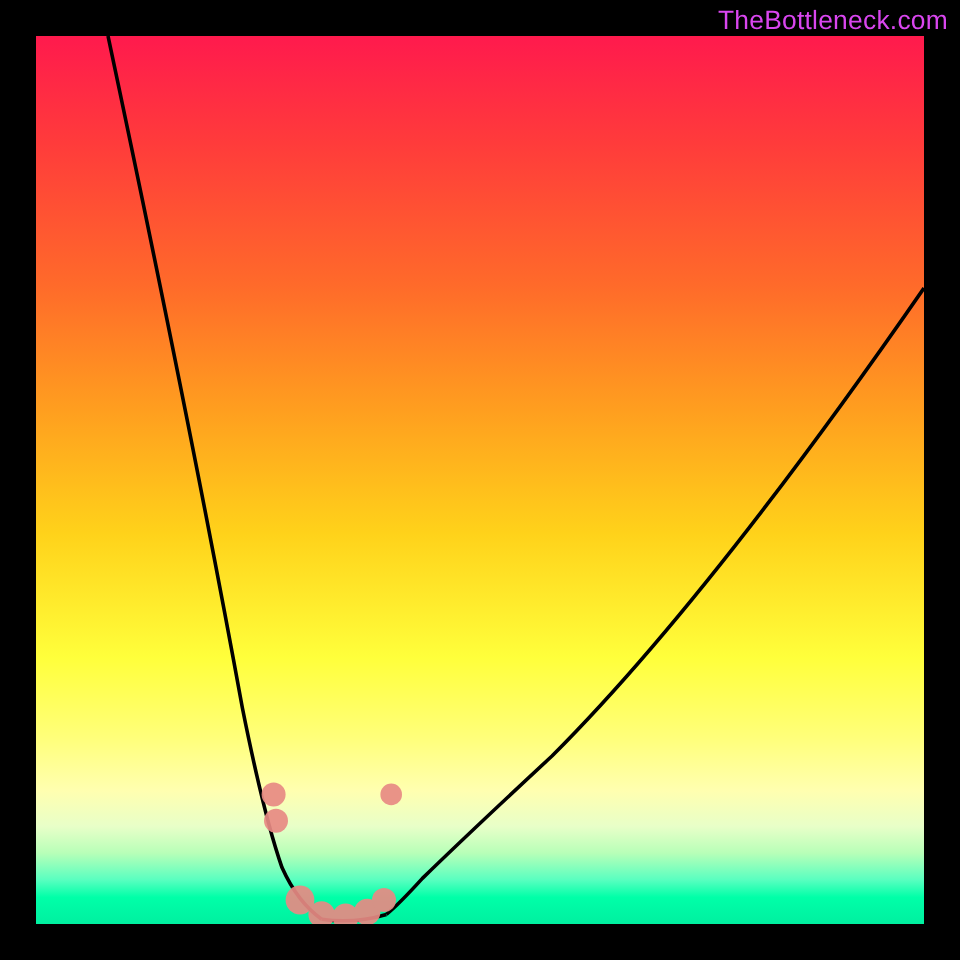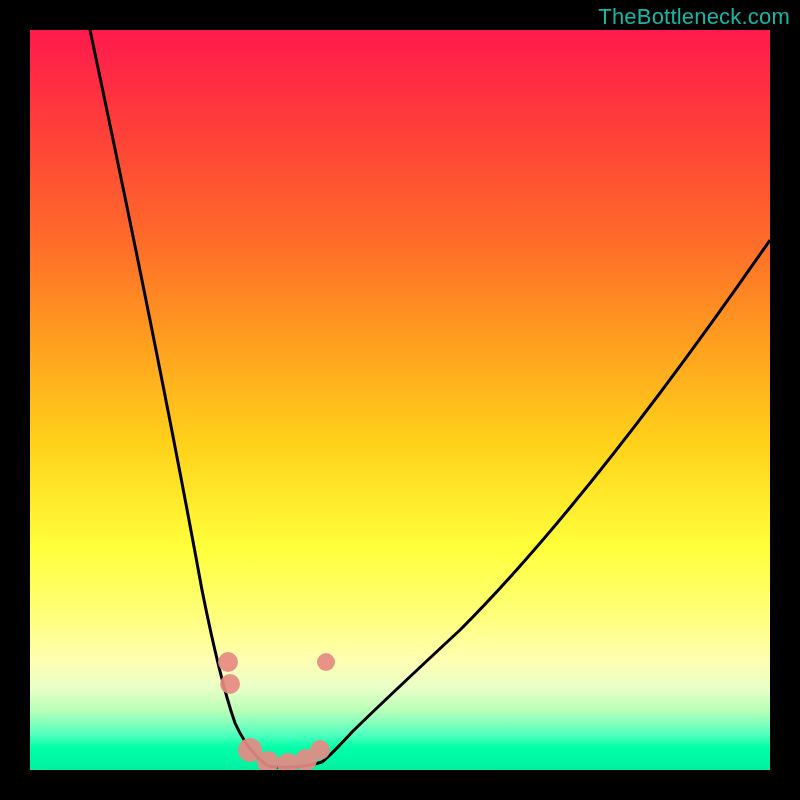--- a/index.html
+++ b/index.html
@@ -41,21 +41,21 @@
       #b8ffb8 92%,
       #5affc0 95%,
       #00ffa8 97%,
       #00f0a0 100%
     );
   }
   .watermark {
     position: absolute;
     top: 4px;
     right: 10px;
-    color: #14b8a6;
+    color: #d946ef;
     font-size: 22px;
     font-weight: 500;
     letter-spacing: 0.2px;
     user-select: none;
   }
   svg.curve {
     position: absolute;
     inset: 0;
   }
 </style>

